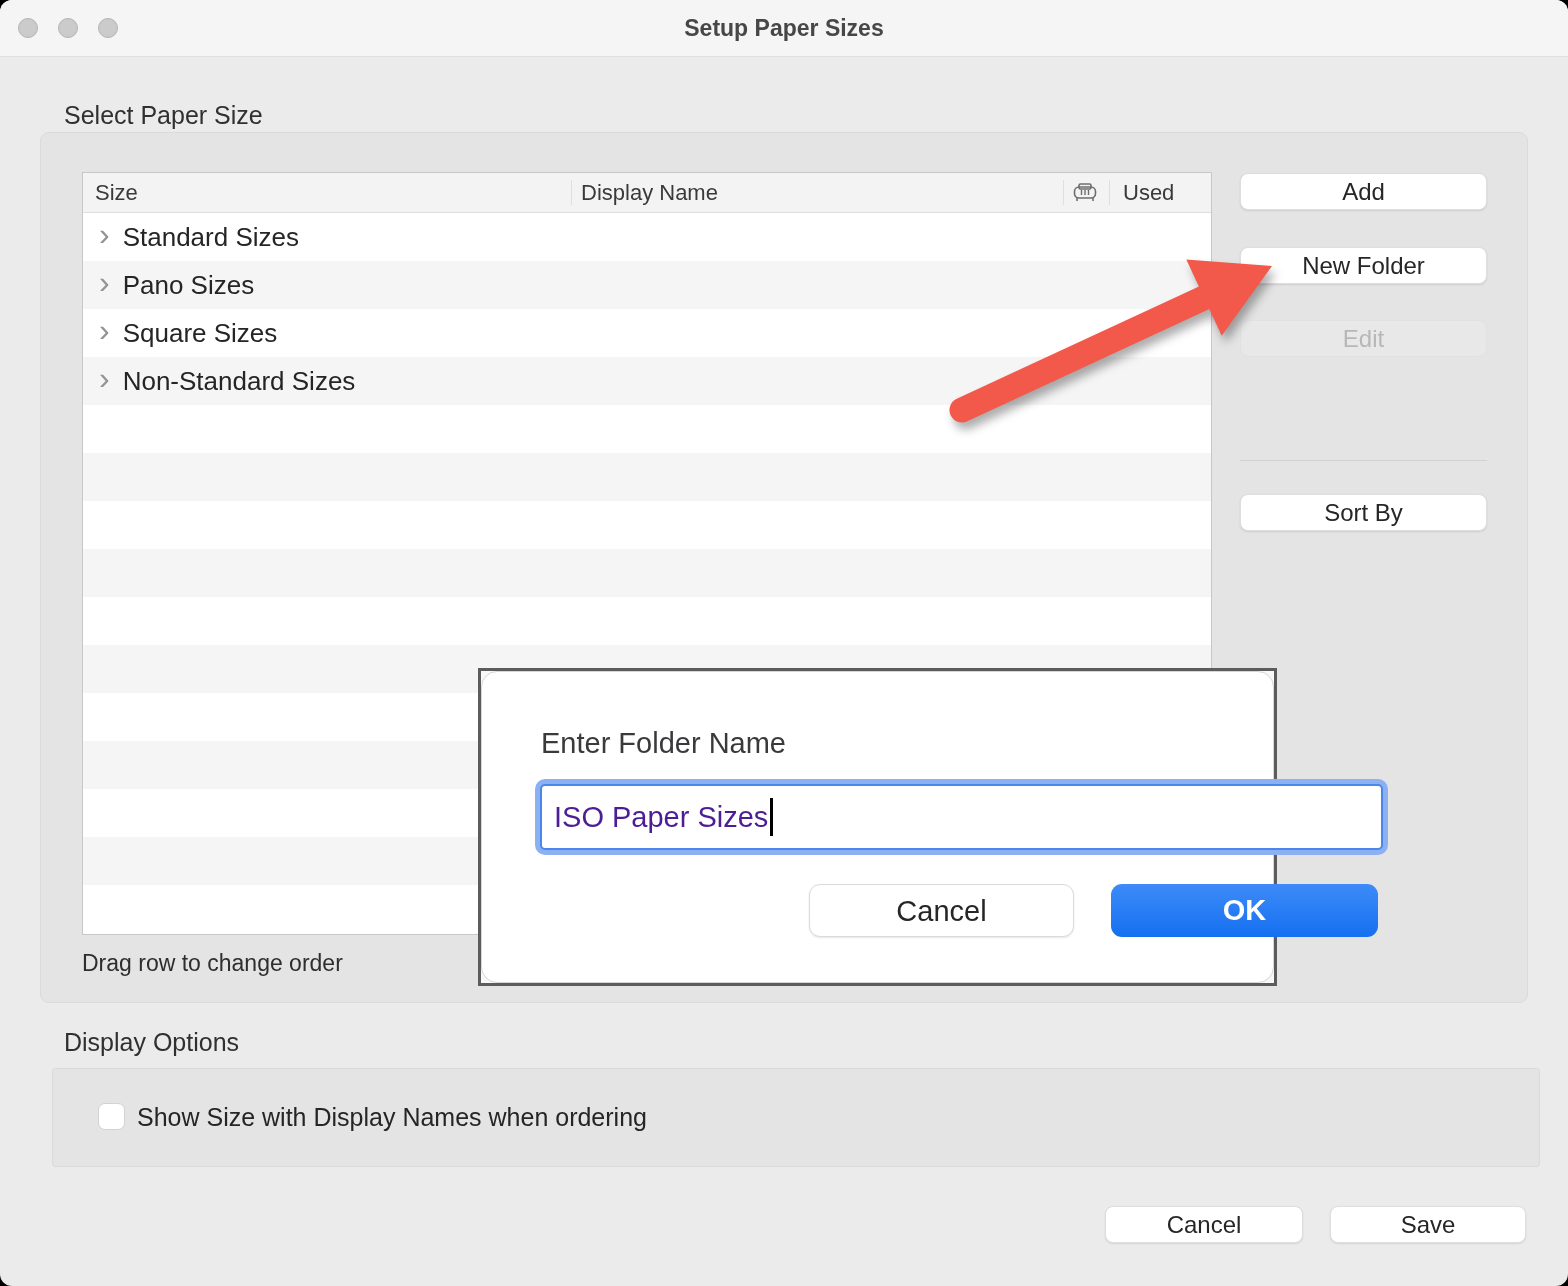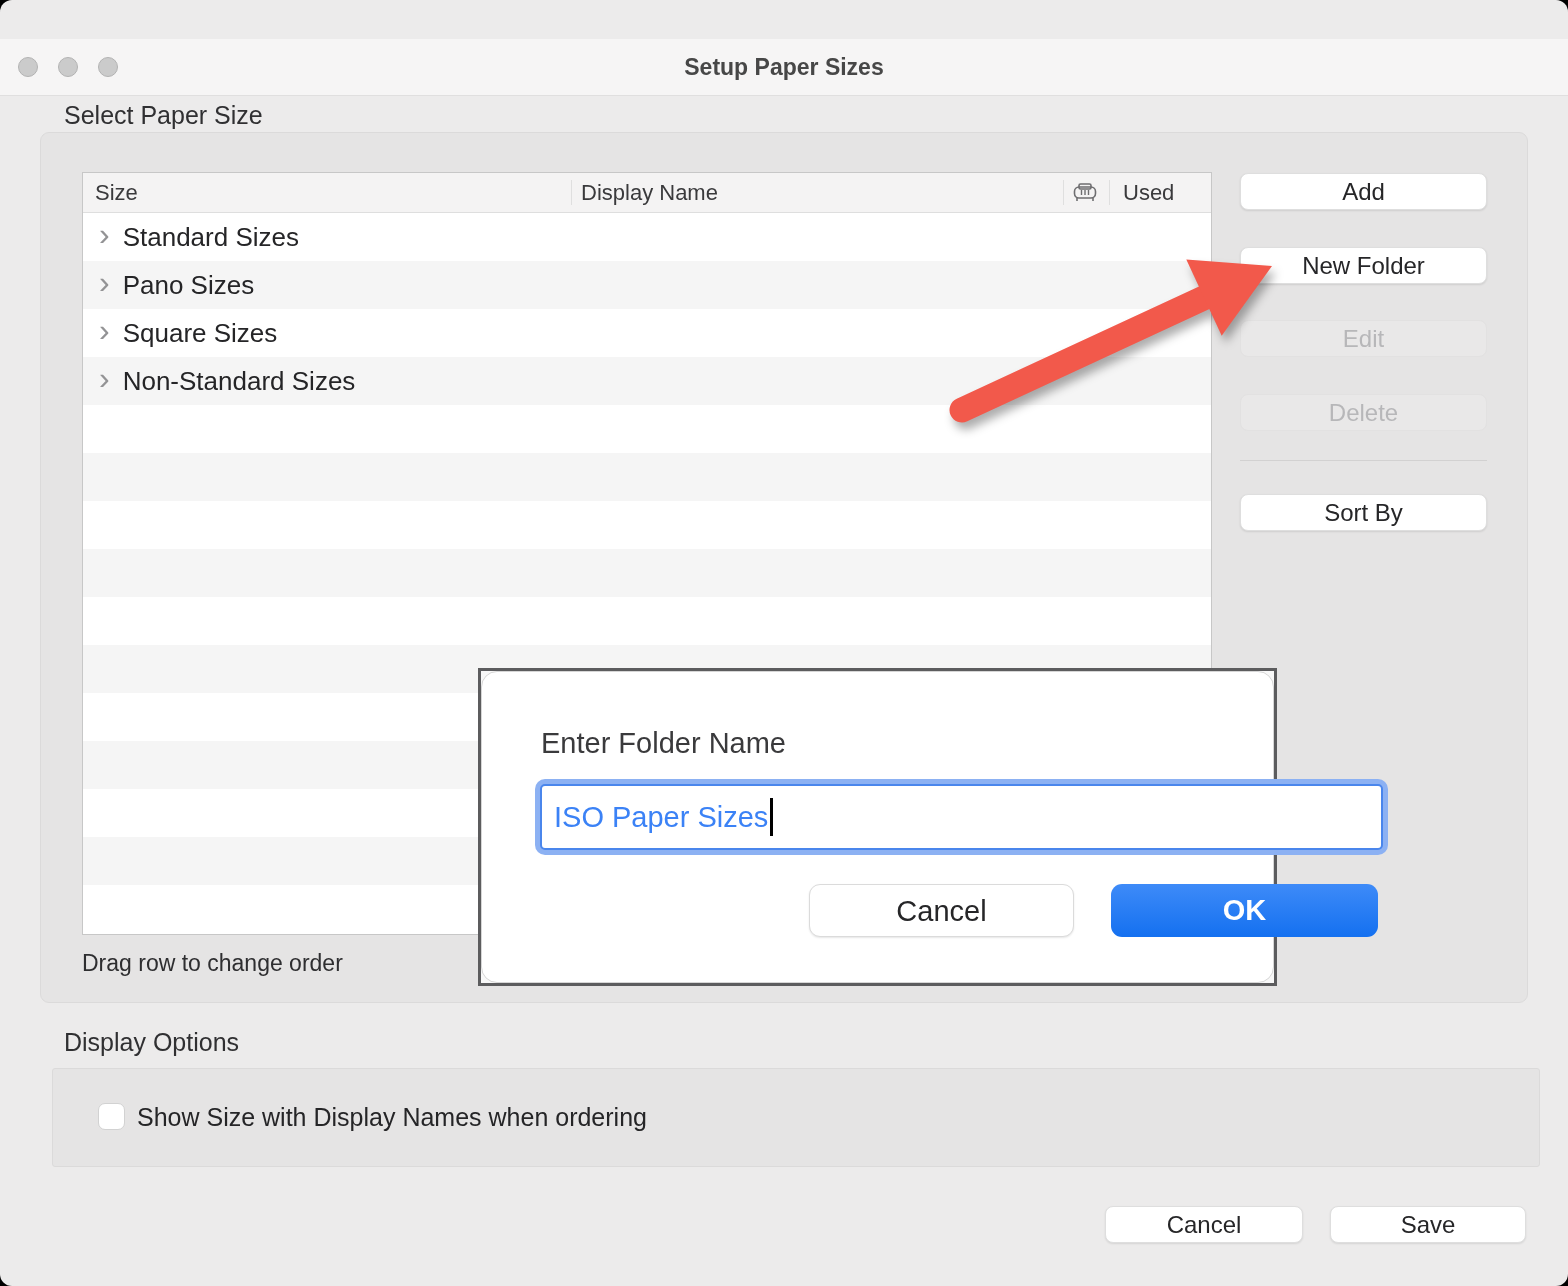--- a/index.html
+++ b/index.html
@@ -3,21 +3,21 @@
 <meta charset="utf-8">
 <style>
   html,body{margin:0;padding:0;background:#000;}
   *{box-sizing:border-box;}
   .window{
     position:relative;width:1568px;height:1286px;background:#ECEBEB;
     border-radius:12px;overflow:hidden;
     font-family:"Liberation Sans", sans-serif;color:#28282A;
   }
   
-  .titlebar{position:absolute;top:0;left:0;right:0;height:57px;background:#F6F5F5;border-bottom:1px solid #E0DFDF;margin-top:39px;}
+  .titlebar{position:absolute;top:0;left:0;right:0;height:57px;background:#F6F5F5;border-bottom:1px solid #E0DFDF;}
   .light{position:absolute;top:18px;width:20px;height:20px;border-radius:50%;background:#CBCBCB;border:1px solid #B3B3B3;}
   .light.l1{left:18px}.light.l2{left:58px}.light.l3{left:98px}
   .win-title{position:absolute;top:0;left:120px;right:120px;height:57px;line-height:57px;text-align:center;
     font-weight:bold;font-size:23px;color:#474747;}
   
   .section-heading{position:absolute;left:64px;top:94px;font-size:25px;color:#303032;margin-top:7px;}
   .options-heading{position:absolute;left:64px;top:1028px;font-size:25px;color:#303032;}
   
   .panel{position:absolute;left:40px;top:132px;width:1488px;height:871px;background:#E5E4E4;
     border:1px solid #DBDADA;border-radius:9px;}
@@ -52,21 +52,21 @@
   
   .arrow-svg{position:absolute;left:936px;top:244px;width:370px;height:200px;
     filter:drop-shadow(4px 7px 5px rgba(0,0,0,.32));pointer-events:none;}
   
   .dialog{position:absolute;left:478px;top:668px;width:799px;height:318px;background:#F8F8F8;
     border:3px solid #5C5C5E;}
   .dialog-inner{position:absolute;inset:0;background:#fff;border-radius:16px;border:1px solid #D6D6D6;}
   .dlg-label{position:absolute;left:59px;top:55px;font-size:29px;color:#3A3A3C;}
   .dlg-input{position:absolute;left:58px;top:112px;width:843px;height:66px;background:#fff;
     border:2px solid #4A86EC;border-radius:5px;box-shadow:0 0 0 5px #8CB1F3;
-    display:flex;align-items:center;padding-left:12px;font-size:29px;color:#3b82f6;}
+    display:flex;align-items:center;padding-left:12px;font-size:29px;color:#4c1d95;}
   .caret{display:inline-block;width:3px;height:38px;background:#000;margin-left:2px;}
   .dlg-btn{position:absolute;top:212px;height:53px;border-radius:11px;font-size:29px;text-align:center;line-height:52px;cursor:default;}
   .dlg-cancel{left:327px;width:265px;background:#fff;border:1px solid #DBDBDB;box-shadow:0 1px 2px rgba(0,0,0,.10);color:#262628;}
   .dlg-ok{left:629px;width:267px;background:linear-gradient(#3E8BF8,#1470F0);color:#fff;font-weight:bold;}
   
   .options-panel{position:absolute;left:52px;top:1068px;width:1488px;height:99px;background:#E5E4E4;
     border:1px solid #DBDADA;border-radius:3px;}
   .checkbox{position:absolute;left:45px;top:34px;width:27px;height:27px;background:#fff;border:1.5px solid #D2D2D2;border-radius:7px;}
   .cb-label{position:absolute;left:84px;top:34px;font-size:25px;color:#252527;}
   
@@ -138,21 +138,20 @@
       <div class="t-row"></div>
       <div class="t-row"></div>
     </div>
   </div>
 
   <div class="hint">Drag row to change order</div>
 
   <div class="sbtn b-newfolder">New Folder</div>
   <div class="sbtn b-add">Add</div>
   <div class="sbtn b-edit disabled">Edit</div>
-  <div class="sbtn b-delete disabled">Delete</div>
   <div class="side-divider"></div>
   <div class="sbtn b-sortby">Sort By</div>
 
   <svg class="arrow-svg" viewBox="0 0 370 200">
     <line x1="26" y1="166" x2="272" y2="52" stroke="#F2594B" stroke-width="25" stroke-linecap="round"></line>
     <polygon points="336,22 285.7,91.7 250.3,15.5" fill="#F2594B"></polygon>
   </svg>
 
   <div class="dialog">
     <div class="dialog-inner">

